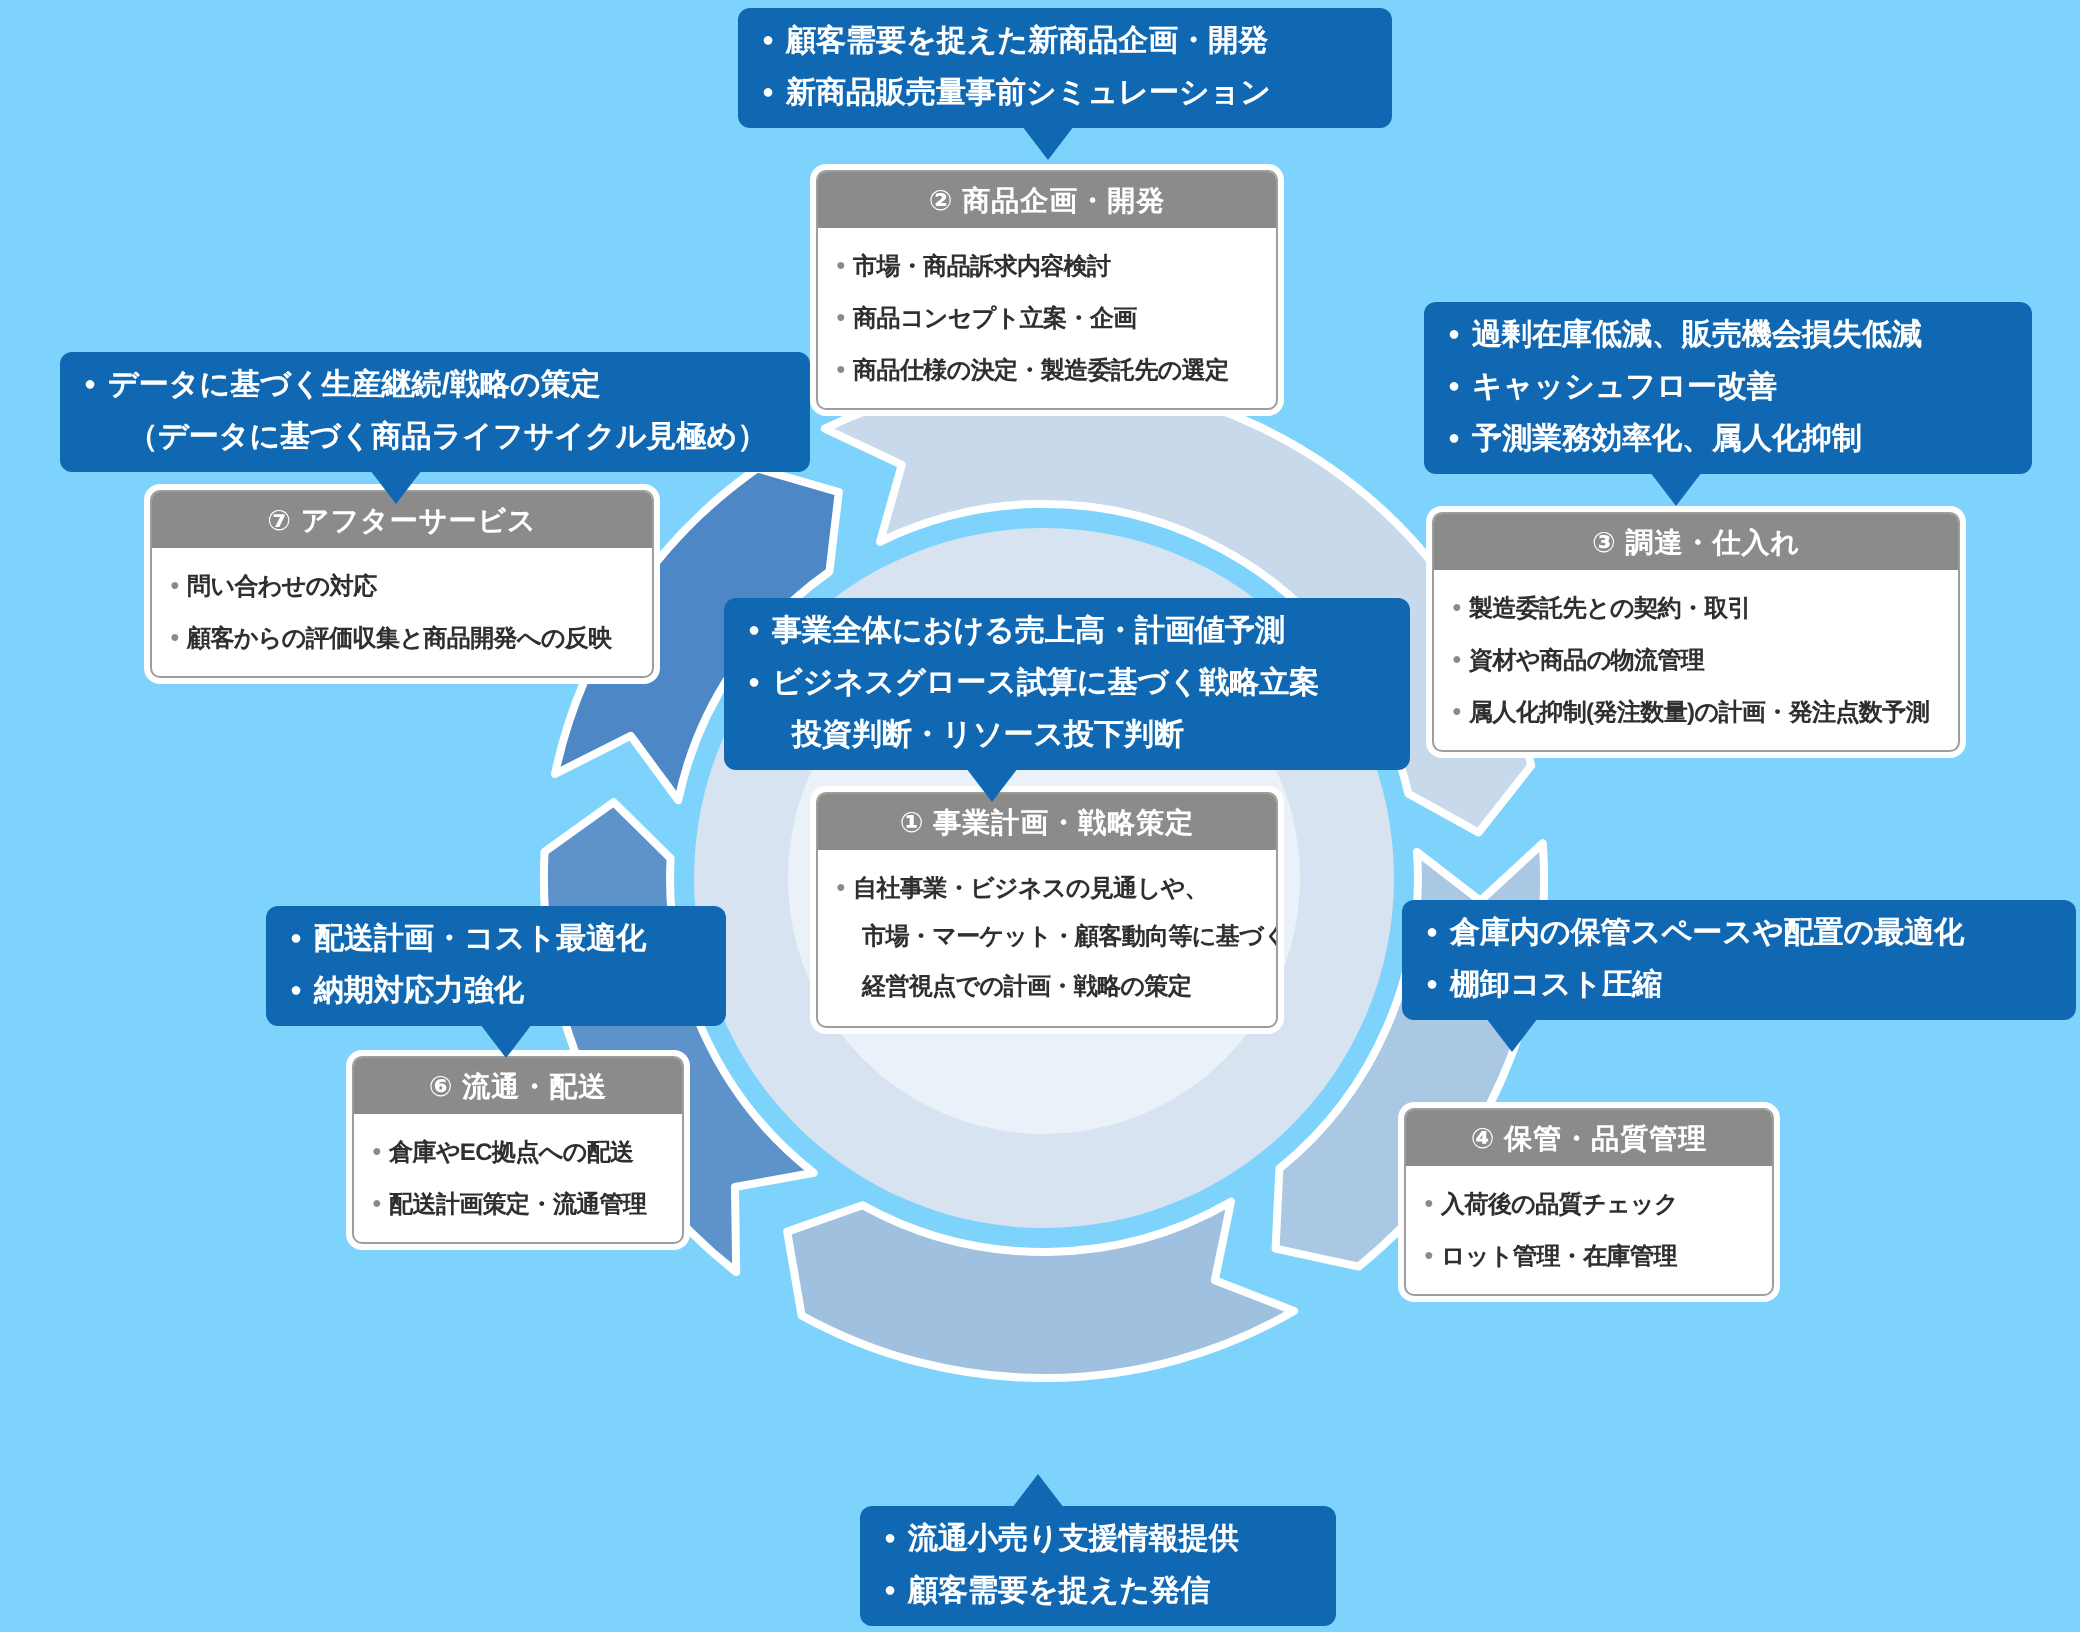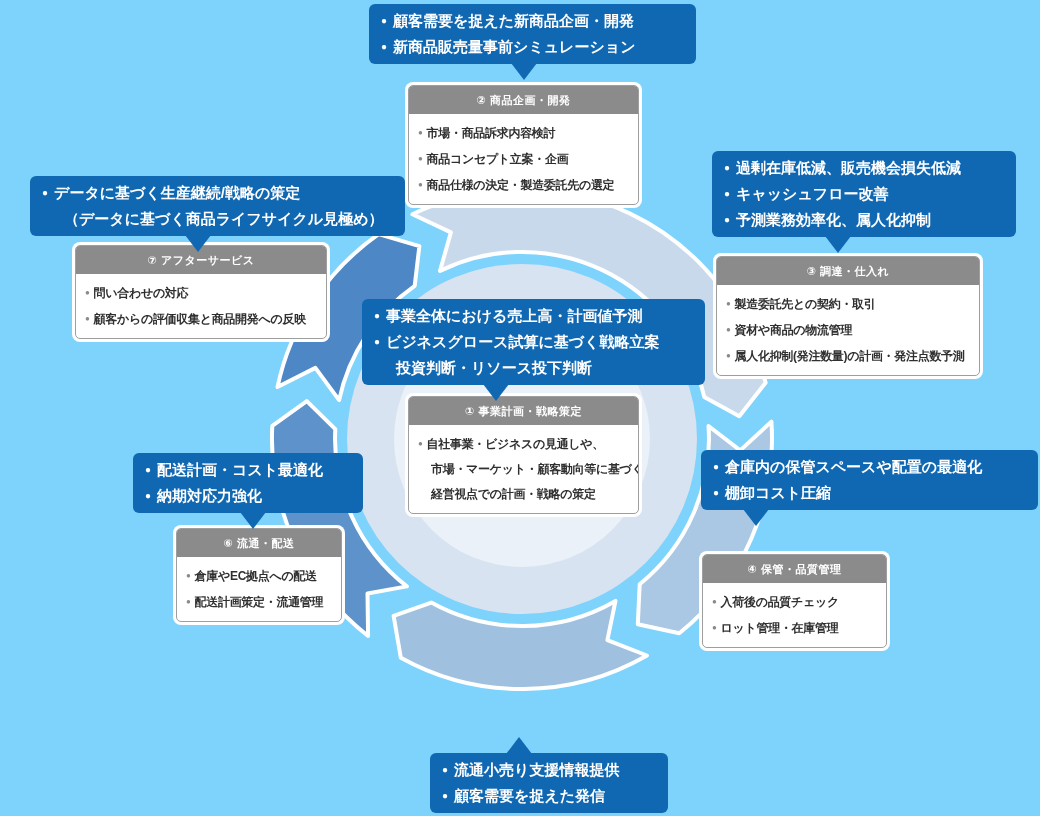--- a/index.html
+++ b/index.html
@@ -9,31 +9,31 @@
   }
   .ring-svg{position:absolute;left:0;top:0;z-index:0;}
   
   .card{
     position:absolute;z-index:2;background:#fff;
     border:1px solid var(--card-border);border-radius:5px;overflow:hidden;
     box-shadow:0 0 0 3px #ffffff;
   }
   .card-header{
     height:28px;line-height:28px;background:var(--header-bg);color:#fff;
-    font-size:11px;font-weight:700;text-align:center;letter-spacing:.5px;
+    font-size:14px;font-weight:700;text-align:center;letter-spacing:.5px;
   }
   .card-body{list-style:none;margin:0;padding:6px 9px;}
   .card-body li{
     line-height:25px;font-size:12px;font-weight:600;letter-spacing:-.3px;
     color:var(--body-text);white-space:nowrap;
   }
   .card-body li .dot{
     color:var(--bullet);font-size:8px;margin-right:4px;vertical-align:2px;
   }
-  .card-body li.cont{padding-left:13px;}
+  .card-body li.cont{padding-left:13px;font-family:Liberation Mono, monospace;}
   
   .callout{
     position:absolute;z-index:3;background:var(--callout-bg);
     border-radius:6px;padding:4px 12px;color:#fff;
   }
   .co-line{line-height:26px;font-size:15px;font-weight:700;white-space:nowrap;letter-spacing:0;}
   .co-line .co-dot{font-size:10px;margin-right:6px;vertical-align:2px;}
   .co-line.cont{padding-left:22px;}
   .ptr{position:absolute;width:0;height:0;
     border-left:13px solid transparent;border-right:13px solid transparent;}

